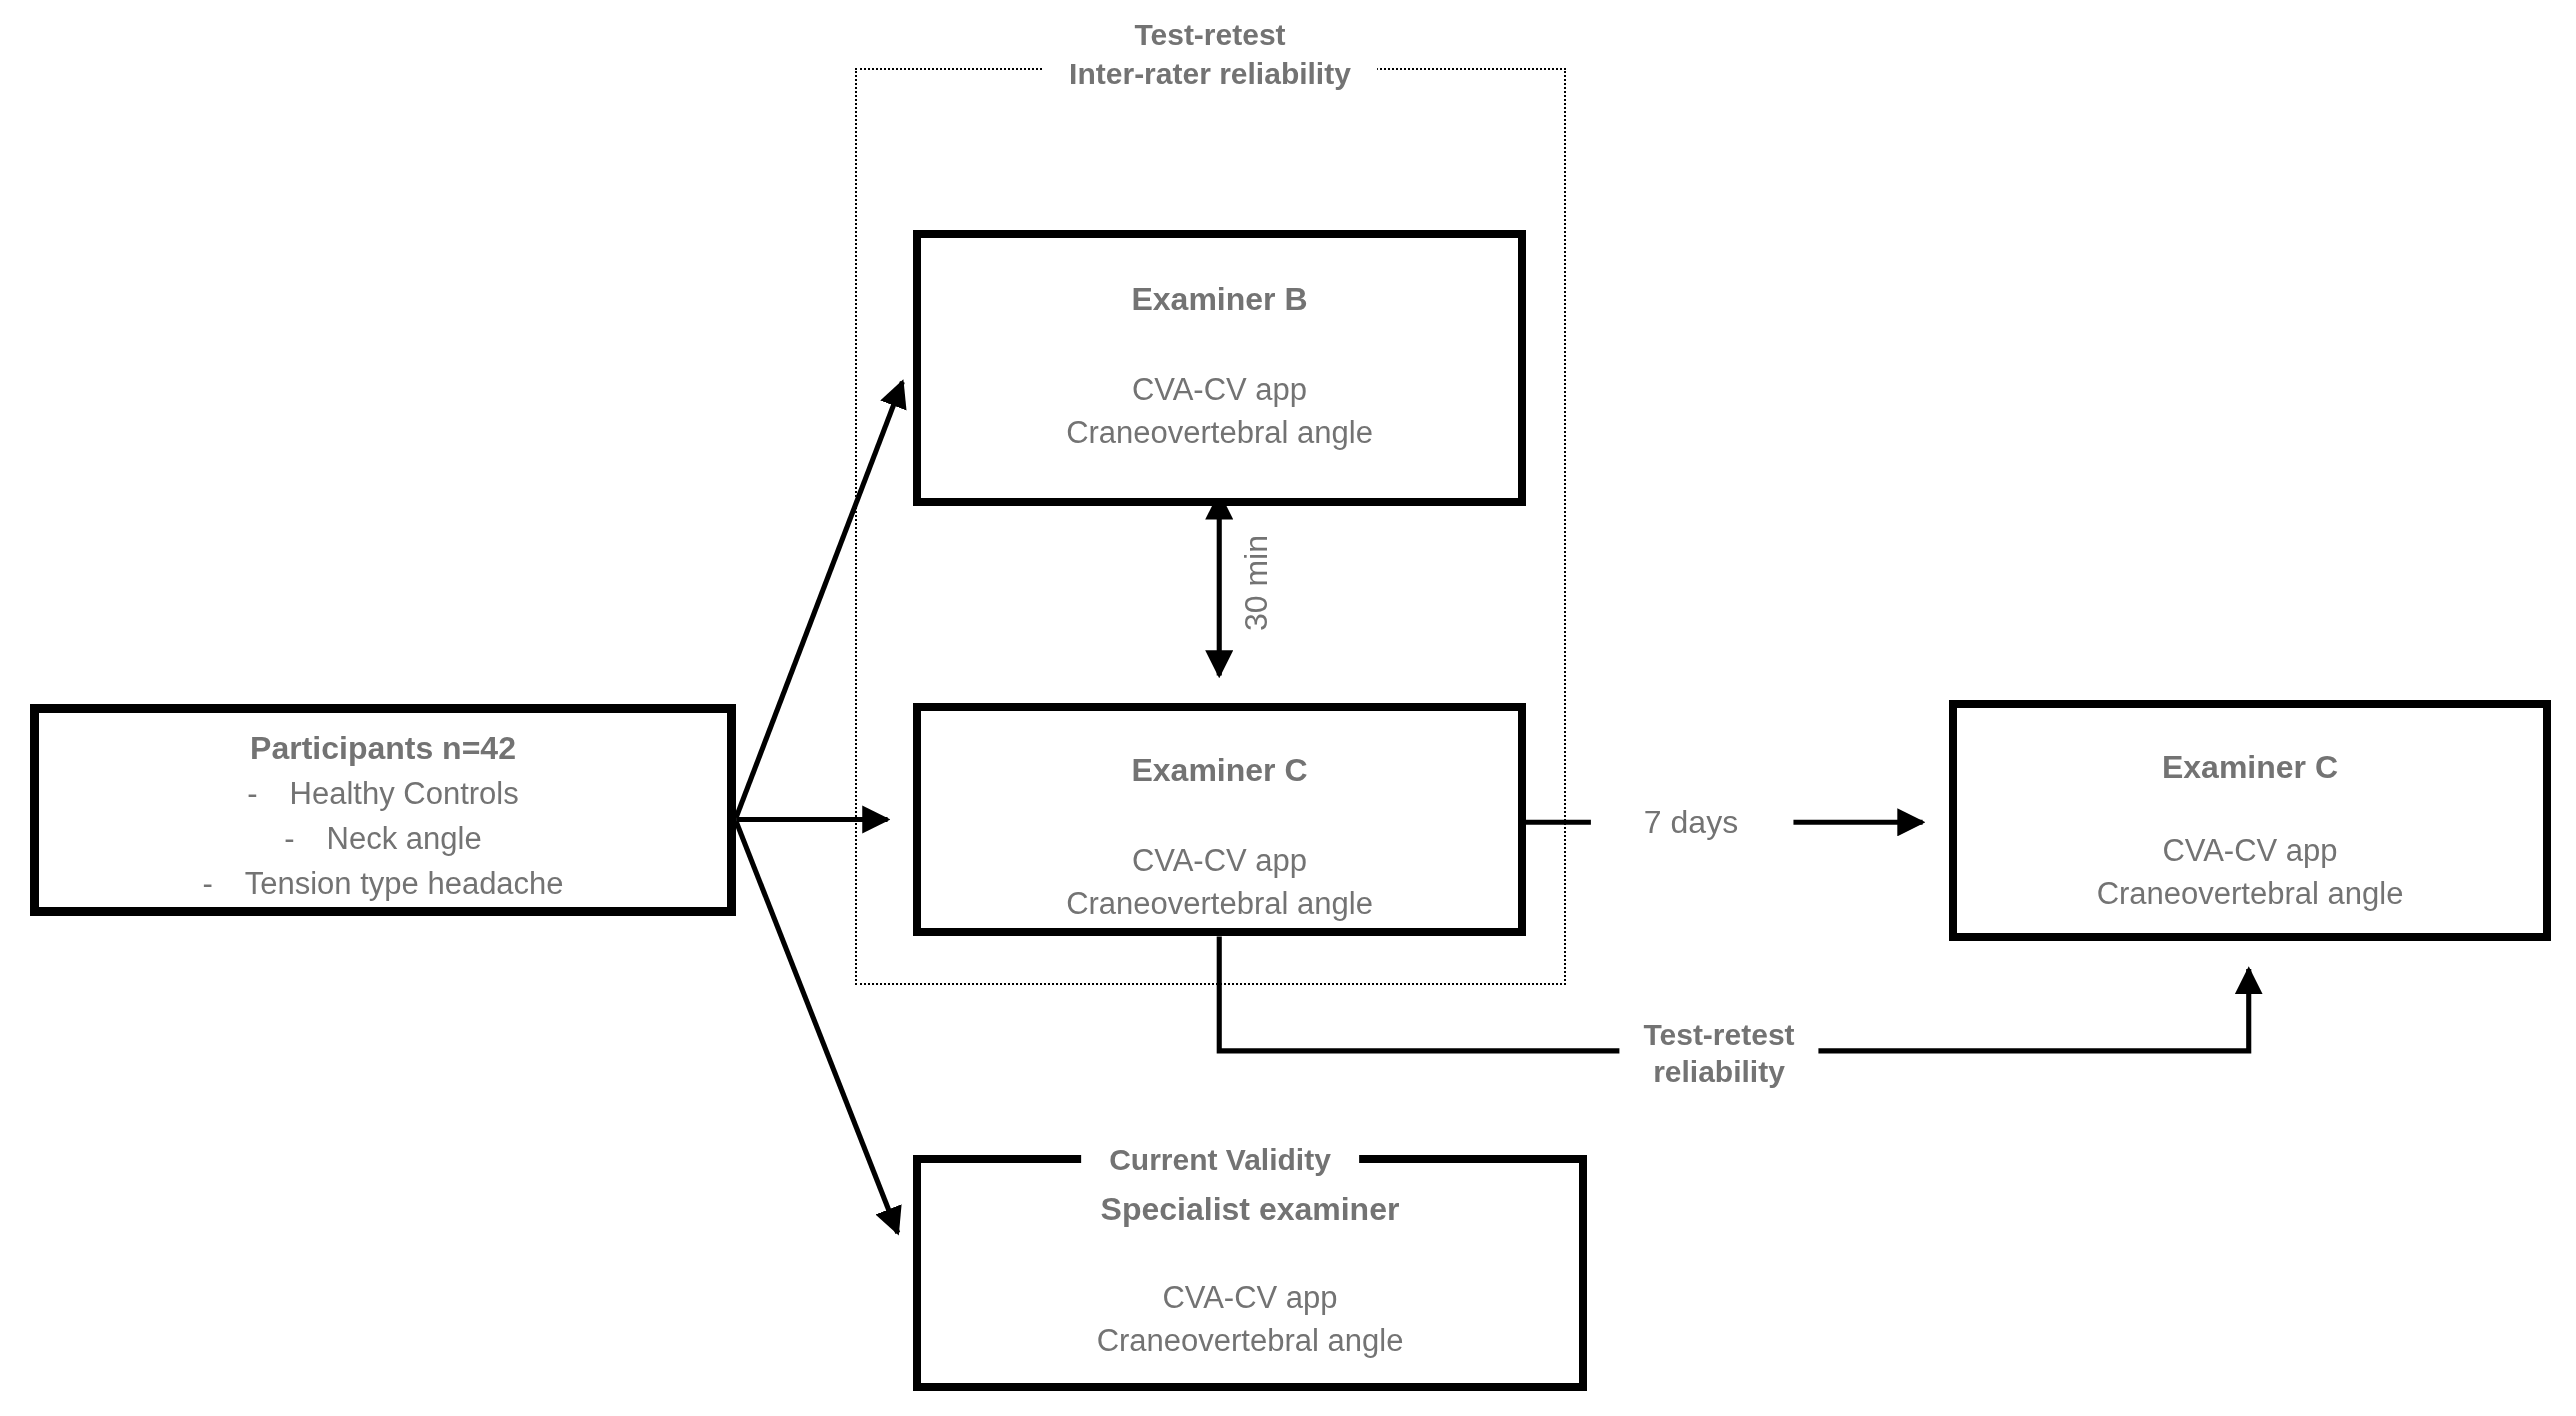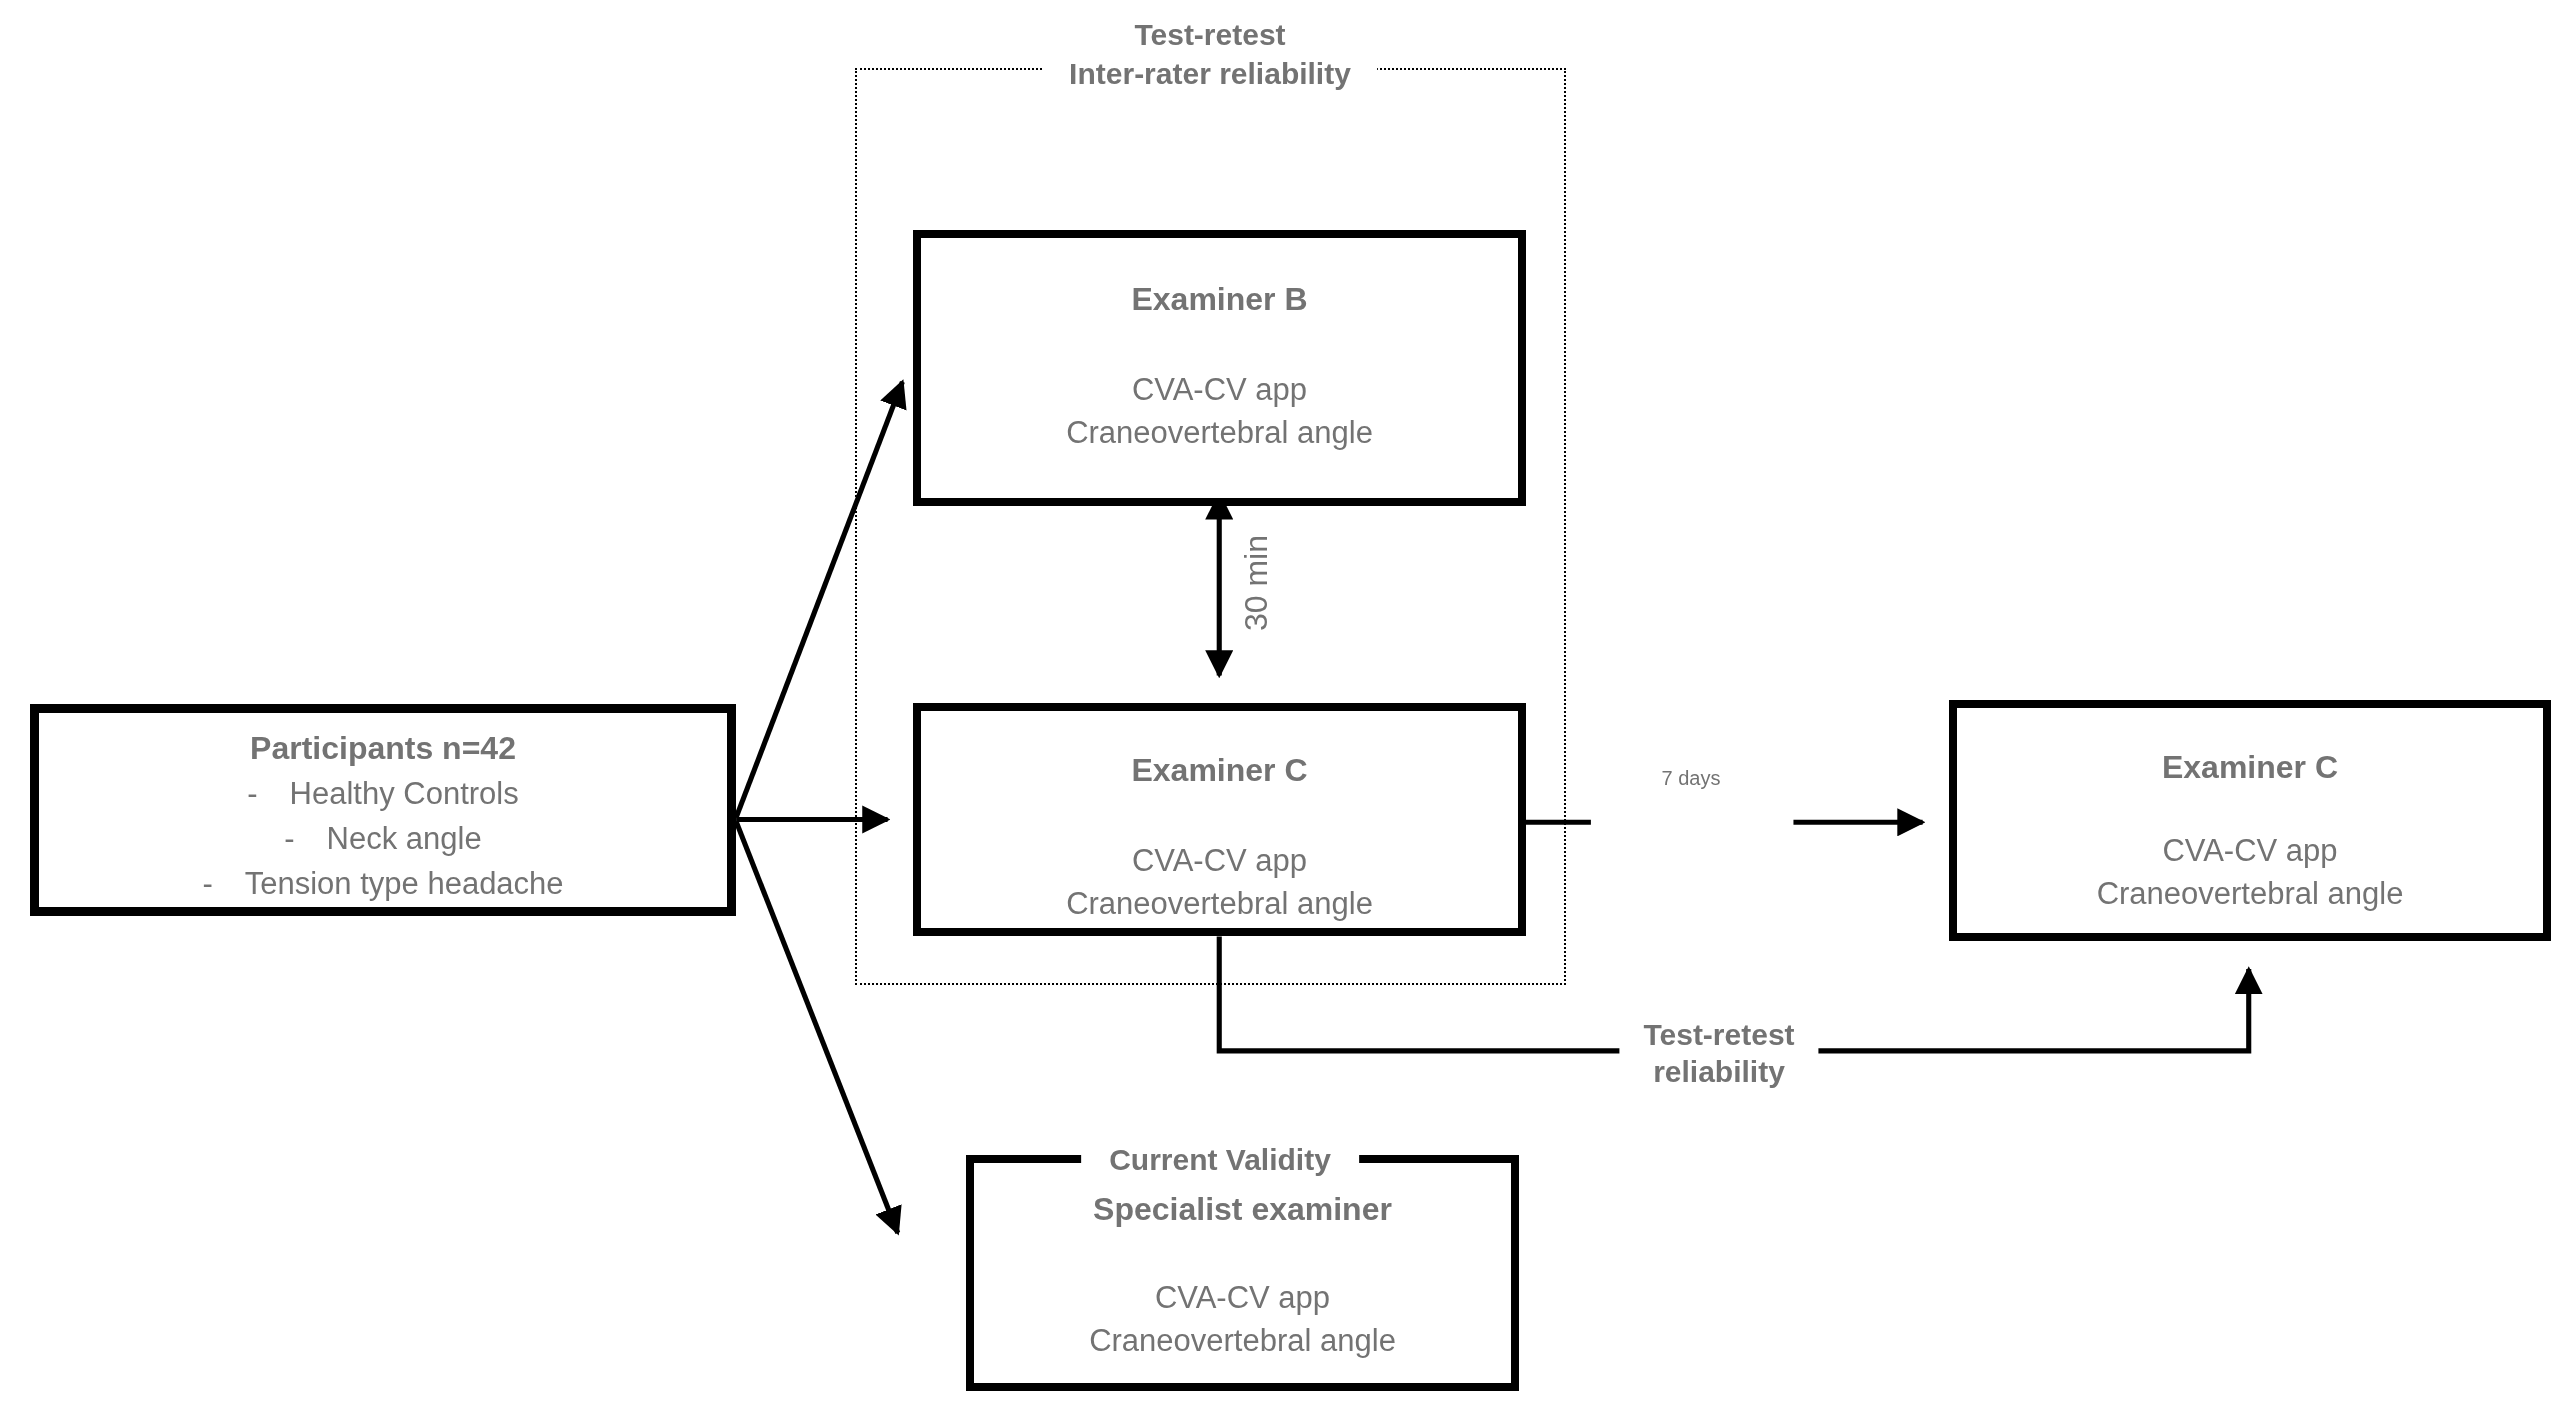--- a/index.html
+++ b/index.html
@@ -94,22 +94,22 @@
   #examiner-c-box .tool { margin-top: 48px; }
 
   #examiner-c-retest-box {
     left: 1949px; top: 700px;
     width: 602px; height: 241px;
   }
   #examiner-c-retest-box .node-title { margin-top: 39px; }
   #examiner-c-retest-box .tool { margin-top: 41px; }
 
   #specialist-box {
-    left: 966px; top: 1155px;
-    width: 553px; height: 236px;
+    left: 913px; top: 1155px;
+    width: 674px; height: 236px;
   }
   #specialist-box .node-title { margin-top: 26px; }
   #specialist-box .tool { margin-top: 46px; }
 
   #current-validity-label {
     position: absolute;
     left: 1220px; top: 1160px;
     transform: translate(-50%, -50%);
     background: #ffffff;
     font-size: 30px;
@@ -124,23 +124,23 @@
     position: absolute;
     left: 1256px; top: 583px;
     transform: translate(-50%, -50%) rotate(-90deg);
     font-size: 32px;
     font-weight: 400;
     z-index: 4;
     white-space: nowrap;
   }
   #label-7days {
     position: absolute;
-    left: 1691px; top: 778px;
+    left: 1691px; top: 822px;
     transform: translate(-50%, -50%);
-    font-size: 20px;
+    font-size: 32px;
     font-weight: 400;
     z-index: 4;
     white-space: nowrap;
   }
   #label-test-retest {
     position: absolute;
     left: 1719px; top: 1053px;
     transform: translate(-50%, -50%);
     background: #ffffff;
     text-align: center;

